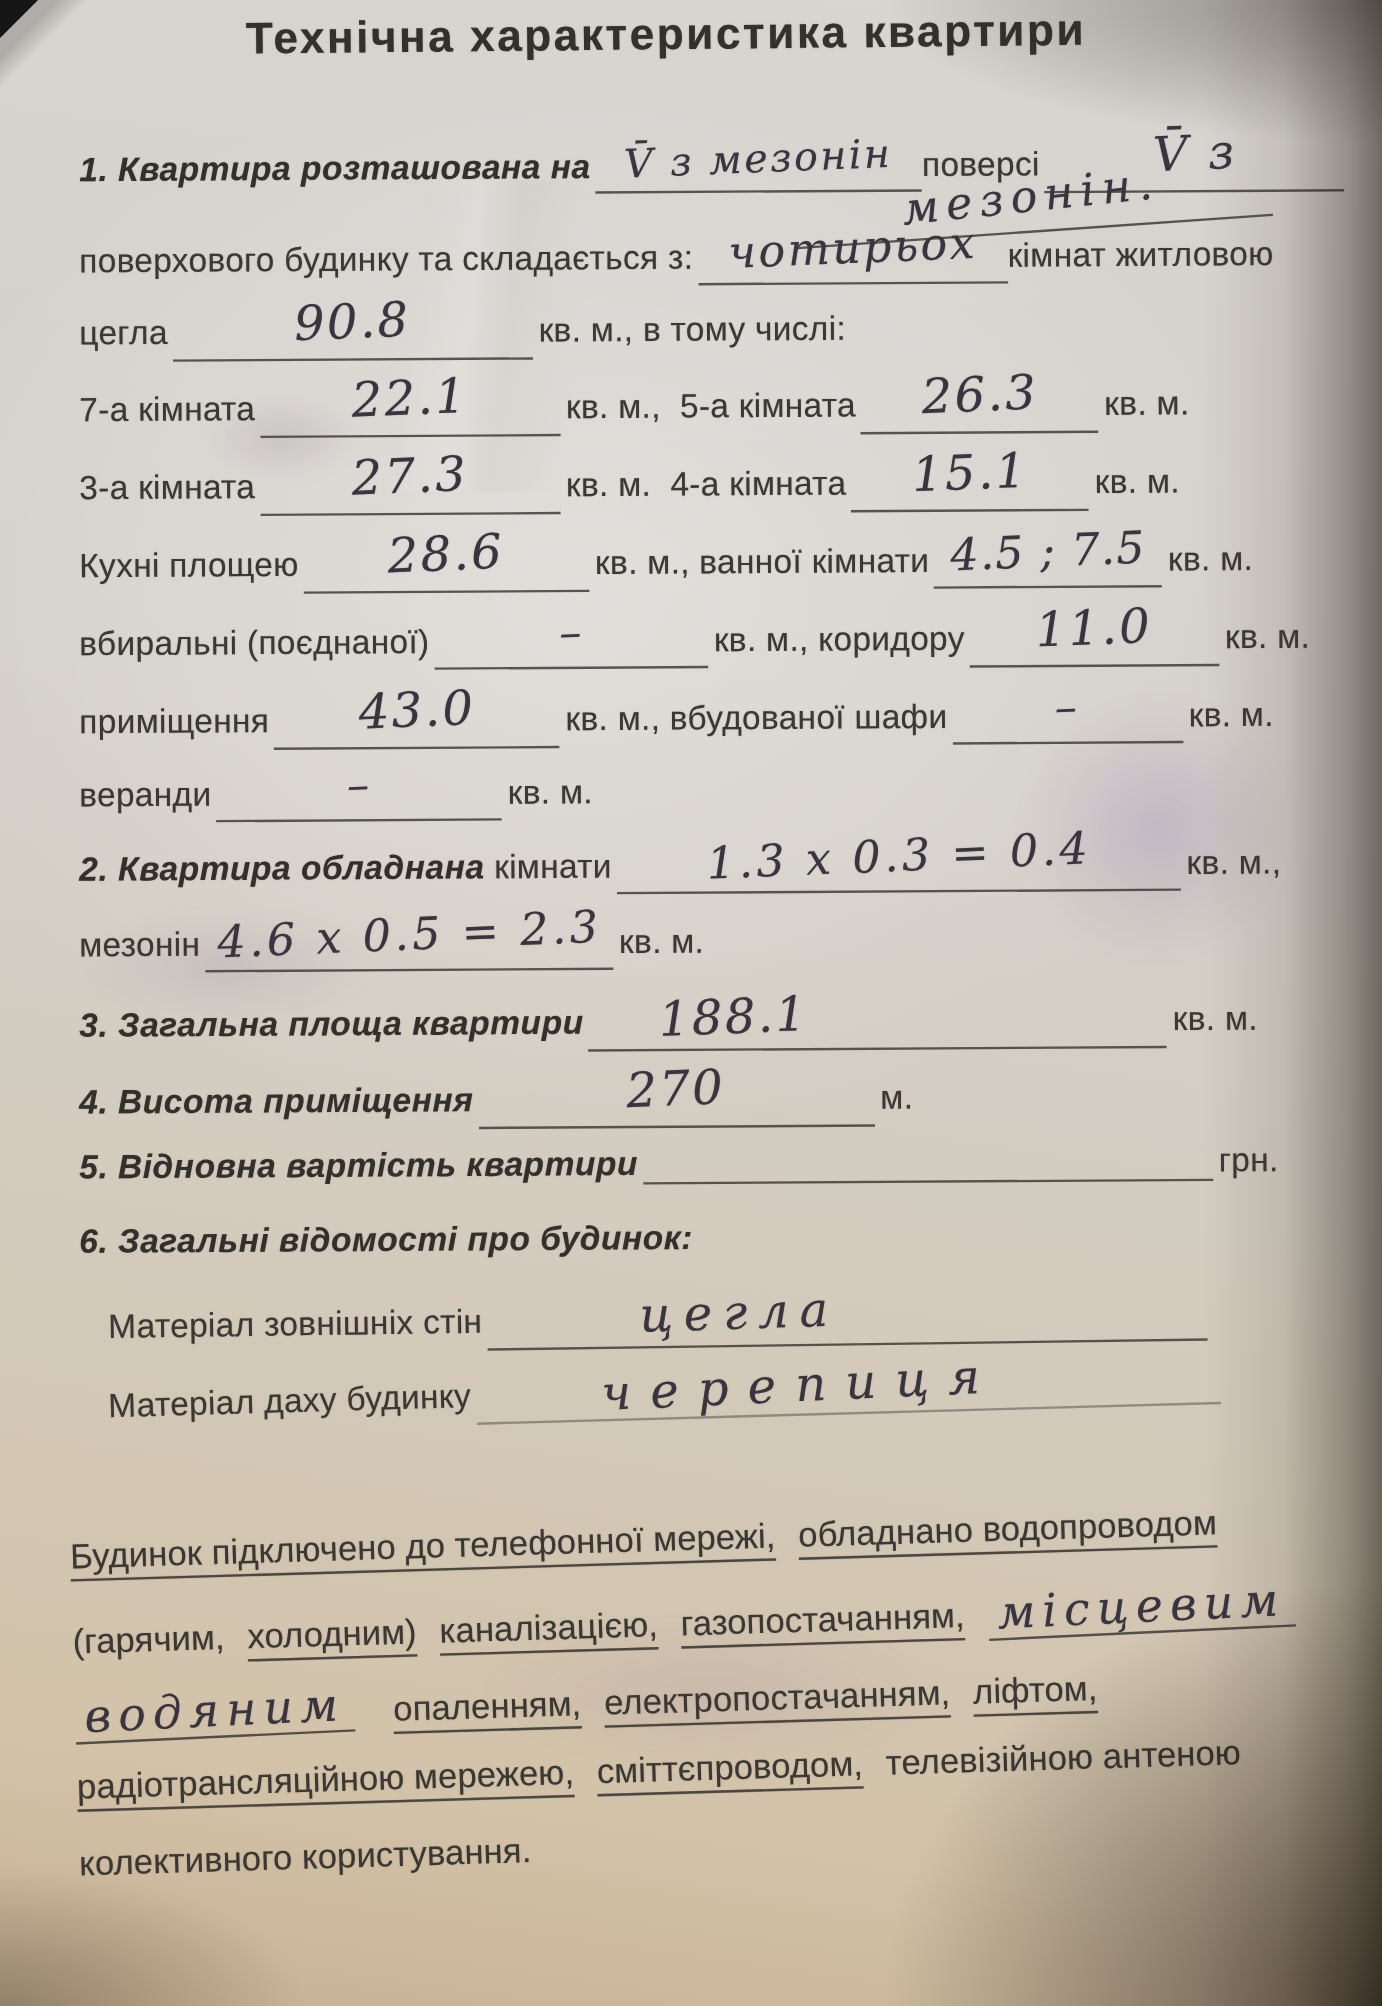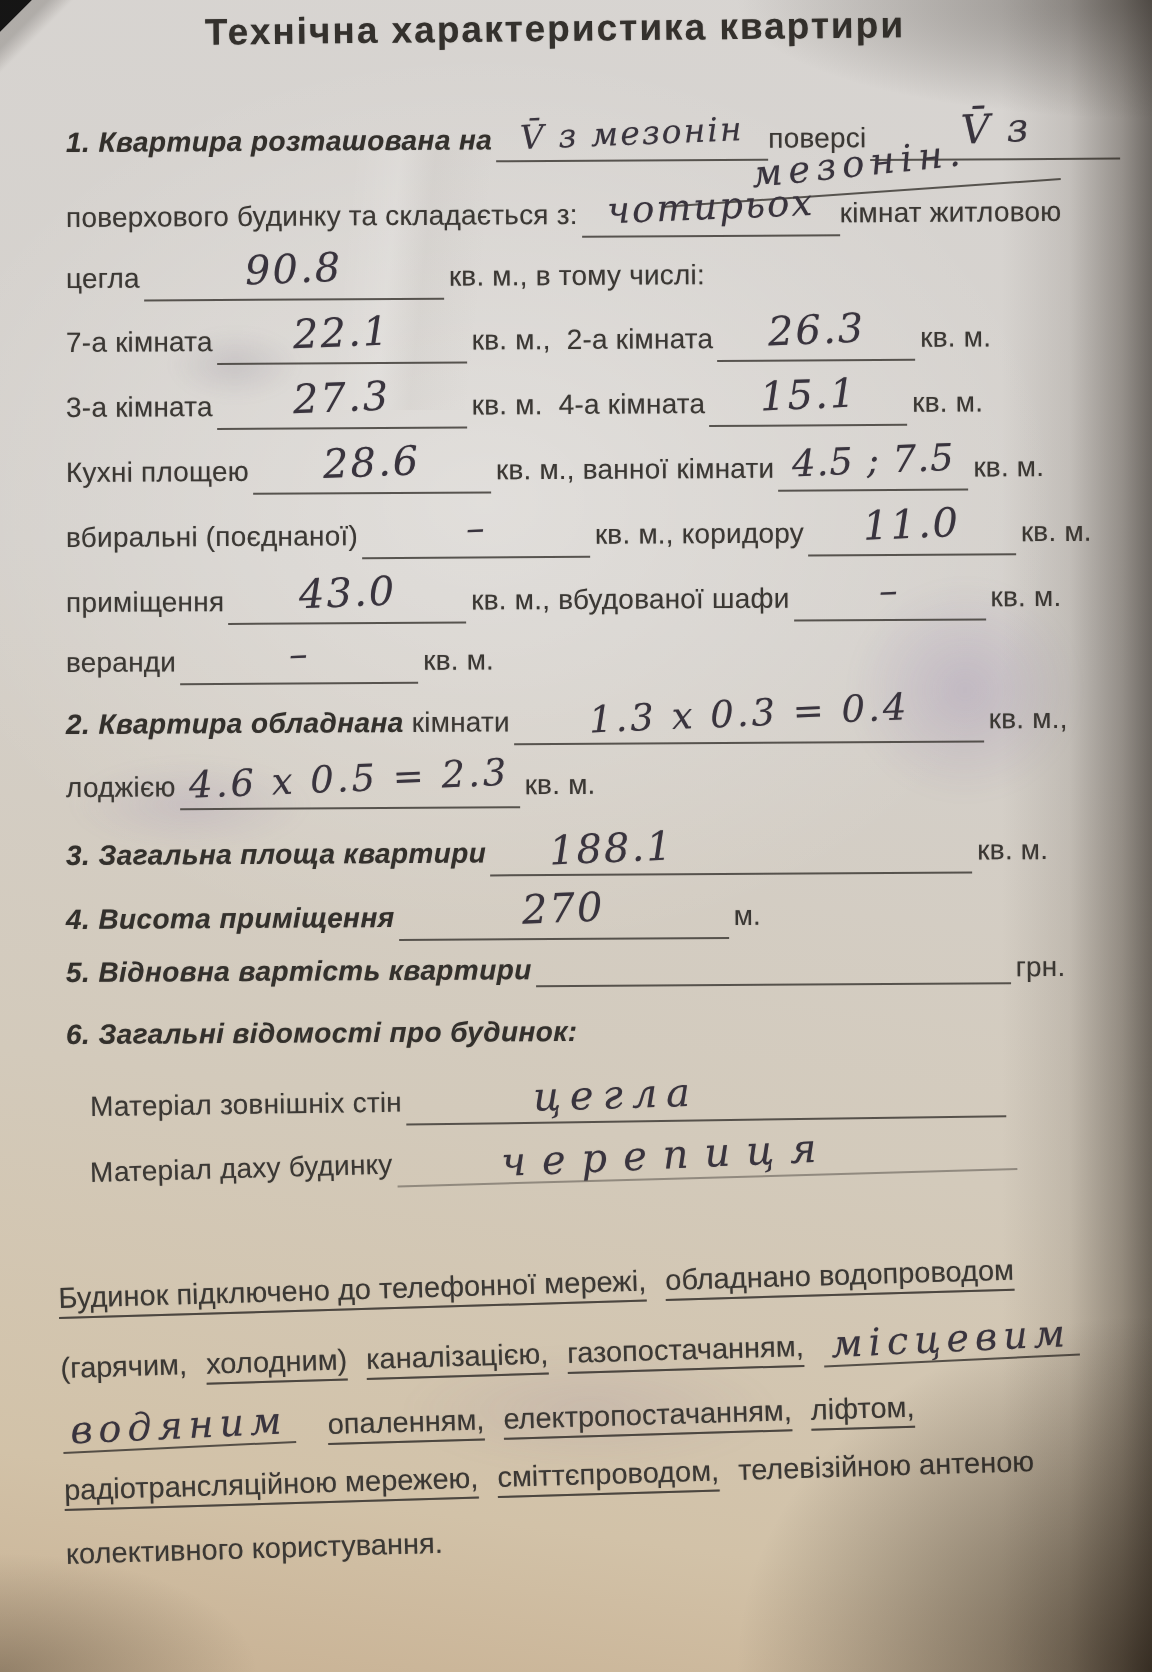--- a/index.html
+++ b/index.html
@@ -120,21 +120,21 @@
     <span class="units">кв. м., в тому числі:</span>
   </div>
 
   <div class="row" style="top:318px">
     <span class="lbl">7-а кімната</span>
     <span class="blank" style="width:250px">
         <span class="hand big">22.1</span>
       </span>
     <span class="units">кв. м.,</span>
     <span class="sp" style="width:16px"></span>
-    <span class="lbl">2-а кімната</span>
+    <span class="lbl">5-а кімната</span>
     <span class="blank" style="width:198px">
         <span class="hand big">26.3</span>
       </span>
     <span class="units">кв. м.</span>
   </div>
 
   <div class="row" style="top:383px">
     <span class="lbl">3-а кімната</span>
     <span class="blank" style="width:250px">
         <span class="hand big">27.3</span>
@@ -195,21 +195,21 @@
   <div class="row" style="top:703px">
     <span class="lbl-b">2. Квартира обладнана</span>
     <span class="lbl" style="margin-left:8px">кімнати</span>
     <span class="blank" style="width:470px">
         <span class="hand" style="letter-spacing:3px">1.3 х 0.3 = 0.4</span>
       </span>
     <span class="units">кв. м.,</span>
   </div>
 
   <div class="row" style="top:766px">
-    <span class="lbl">лоджією</span>
+    <span class="lbl">мезонін</span>
     <span class="blank" style="width:340px">
         <span class="hand" style="letter-spacing:3px">4.6 х 0.5 = 2.3</span>
       </span>
     <span class="units">кв. м.</span>
   </div>
 
   <div class="row" style="top:831px">
     <span class="lbl-b">3. Загальна площа квартири</span>
     <span class="blank" style="width:482px">
         <span class="hand big" style="transform:translateY(-10px) rotate(-2deg) translateX(-120px)">188.1</span>

